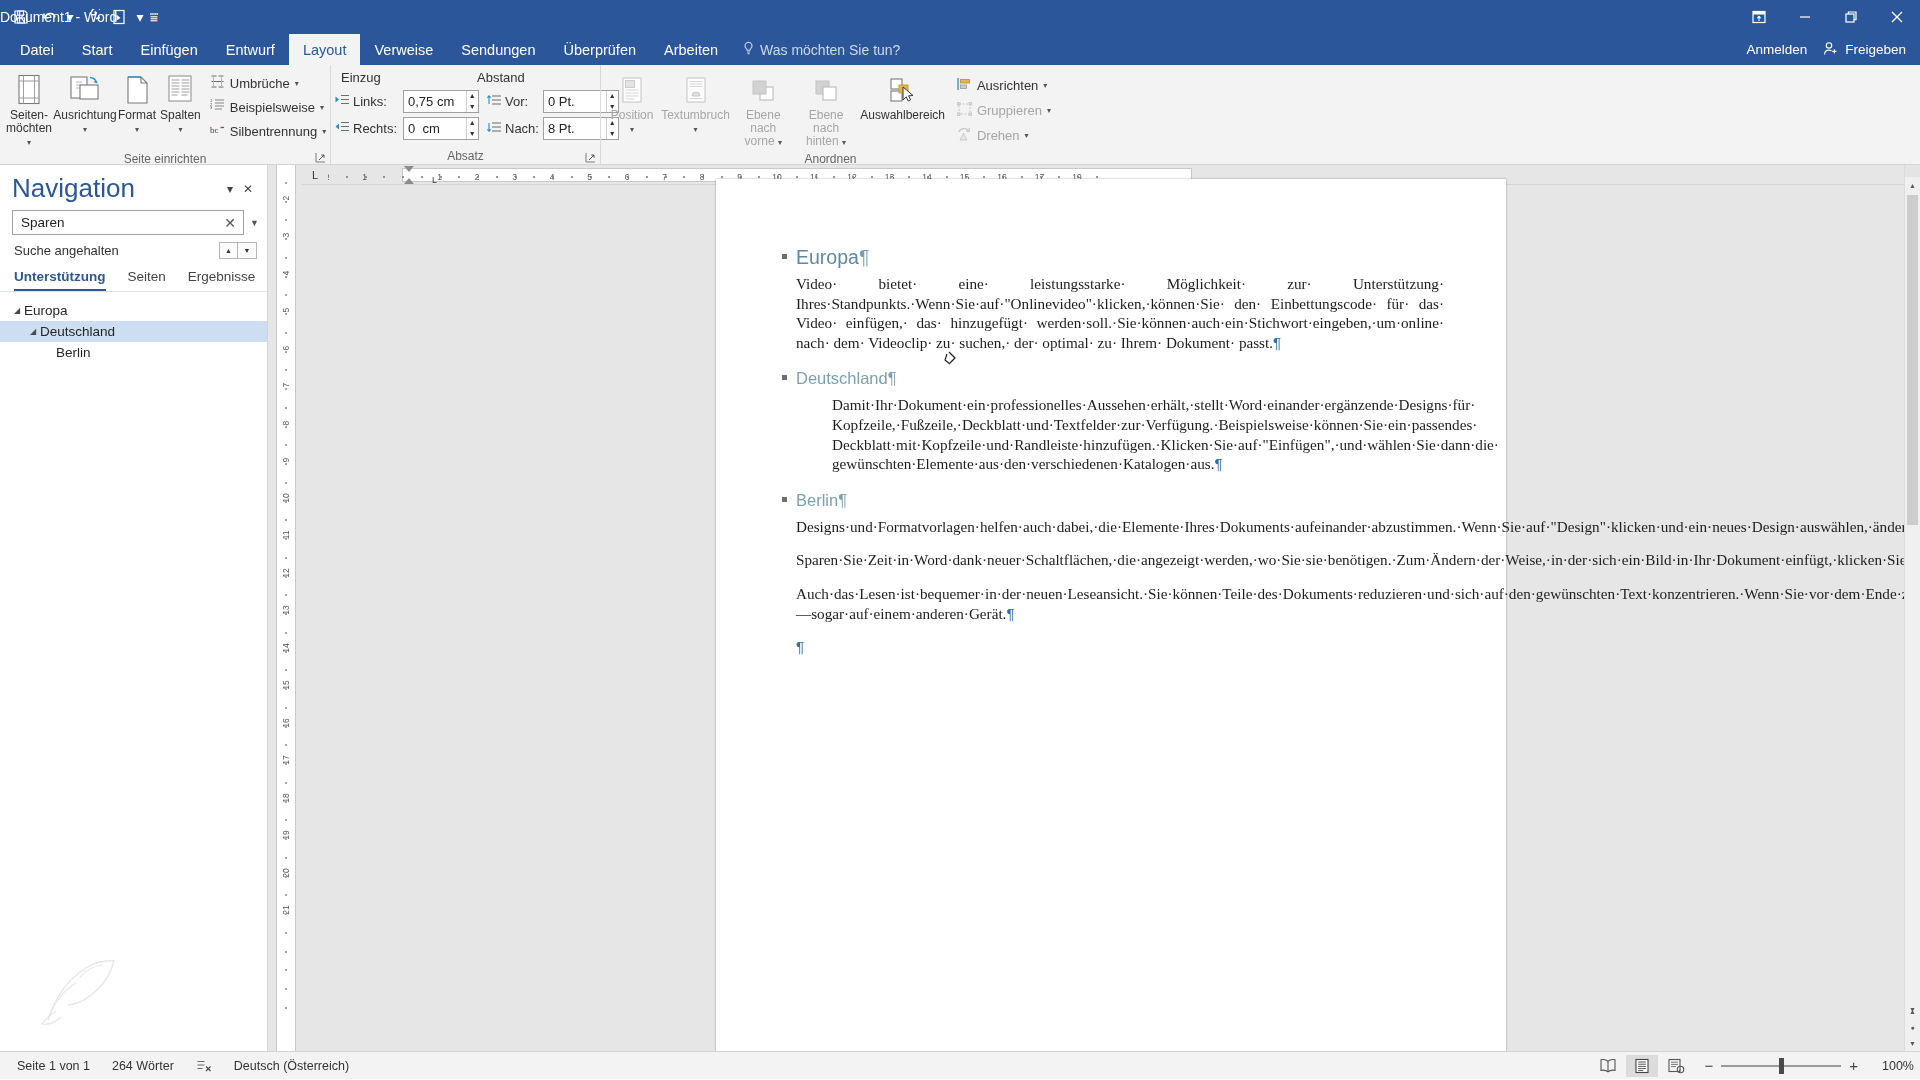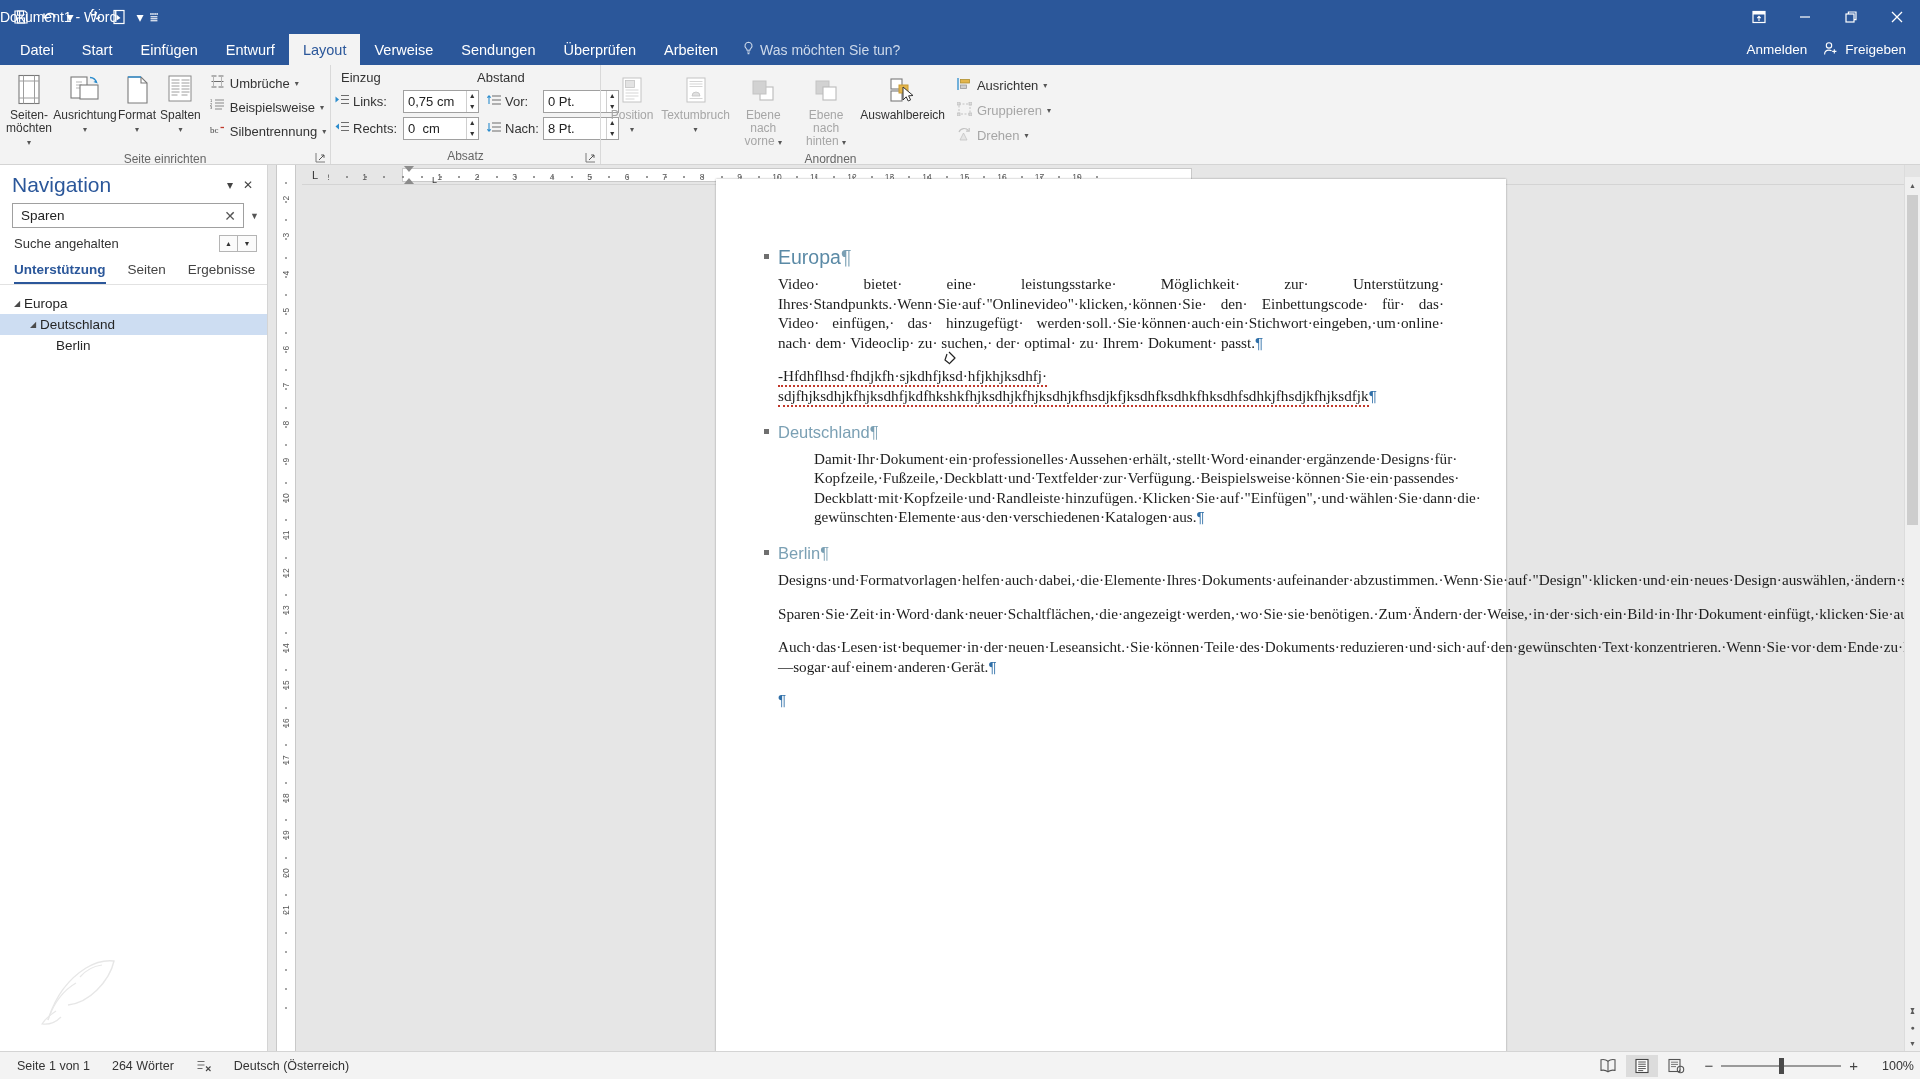--- a/index.html
+++ b/index.html
@@ -114,21 +114,21 @@
 
   
   .main{ display:flex; height:calc(1080px - 34px - 31px - 101px - 28px); position:relative; }
 
   
   .navpane{
     width:268px; background:#ffffff; border-right:1px solid #d4d4d4;
     display:flex; flex-direction:column; position:relative;
   }
   .nav-head{ display:flex; align-items:center; padding:8px 6px 2px 12px; }
-  .nav-title{ font-size:21px; color:#2b579a; font-weight:normal; }
+  .nav-title{ font-size:26px; color:#2b579a; font-weight:normal; }
   .nav-head-btns{ margin-left:auto; display:flex; gap:10px; padding-right:8px; color:#444; }
   .nav-head-btns span{ cursor:pointer; font-size:12px; }
   .nav-search-row{ display:flex; align-items:center; padding:4px 8px 0 12px; }
   .nav-search{
     flex:1; height:25px; border:1px solid #a0a0a0; background:#fff;
     display:flex; align-items:center; padding:0 4px 0 6px;
   }
   .nav-search input{
     flex:1; border:0; outline:0; font-size:13.5px; color:#222;
     font-family:"Liberation Sans", sans-serif; background:transparent;
@@ -172,21 +172,21 @@
     cursor:pointer; font-size:11px; color:#333;
   }
   .ruler-strip{ position:relative; flex:1; height:20px; overflow:hidden; }
   .ruler-white{ position:absolute; top:3px; height:14px; background:#ffffff; border:1px solid #c9c9c9; }
   .ruler-tick{ position:absolute; top:7px; font-size:8.5px; color:#555; transform:translateX(-50%); }
   .ruler-dot{ position:absolute; top:11px; width:2px; height:2px; background:#777; border-radius:50%; }
 
   .page{
     position:absolute; left:0; right:0; margin:0 auto; top:14px;
     width:790px; background:#fff; box-shadow:0 0 2px rgba(0,0,0,.35);
-    min-height:900px; padding:66px 62px 0 62px;
+    min-height:900px; padding:66px 62px 0 80px;
   }
   .doccursor{ position:absolute; left:640px; top:185px; pointer-events:none; }
 
   h1.docheading{
     font-family:"Liberation Sans", sans-serif;
     font-size:19.5px; font-weight:normal; color:#5b8aa6;
     margin:0 0 4px 0; line-height:25px; position:relative;
   }
   h1.docheading.h2{ font-size:16.5px; color:#7ba0b4; margin-top:12px; }
   .bulletmark{
@@ -796,21 +796,20 @@
 
       <div class="page">
 
         <h1 class="docheading">
           <span class="bulletmark"></span>
           <span>Europa</span><span class="pilcrow hd">¶</span>
         </h1>
 
         <p class="docpara spaced"><span>Video· bietet· eine· leistungsstarke· Möglichkeit· zur· Unterstützung· Ihres·Standpunkts.·Wenn·Sie·auf·"Onlinevideo"·klicken,·können·Sie· den· Einbettungscode· für· das· Video· einfügen,· das· hinzugefügt· werden·soll.·Sie·können·auch·ein·Stichwort·eingeben,·um·online· nach· dem· Videoclip· zu· suchen,· der· optimal· zu· Ihrem· Dokument· passt.</span><span class="pilcrow">¶</span></p>
 
-        <p class="docpara spaced"><span class="spell">-Hfdhflhsd·fhdjkfh·sjkdhfjksd·hfjkhjksdhfj· sdjfhjksdhjkfhjksdhfjkdfhkshkfhjksdhjkfhjksdhjkfhsdjkfjksdhfksdhkfhksdhfsdhkjfhsdjkfhjksdfjk</span><span class="pilcrow">¶</span></p>
 
         <h1 class="docheading h2">
           <span class="bulletmark"></span>
           <span>Deutschland</span><span class="pilcrow hd">¶</span>
         </h1>
 
         <p class="docpara indent spaced"><span>Damit·Ihr·Dokument·ein·professionelles·Aussehen·erhält,·stellt·Word·einander·ergänzende·Designs·für· Kopfzeile,·Fußzeile,·Deckblatt·und·Textfelder·zur·Verfügung.·Beispielsweise·können·Sie·ein·passendes· Deckblatt·mit·Kopfzeile·und·Randleiste·hinzufügen.·Klicken·Sie·auf·"Einfügen",·und·wählen·Sie·dann·die· gewünschten·Elemente·aus·den·verschiedenen·Katalogen·aus.</span><span class="pilcrow">¶</span></p>
 
         <h1 class="docheading h2">
           <span class="bulletmark"></span>

